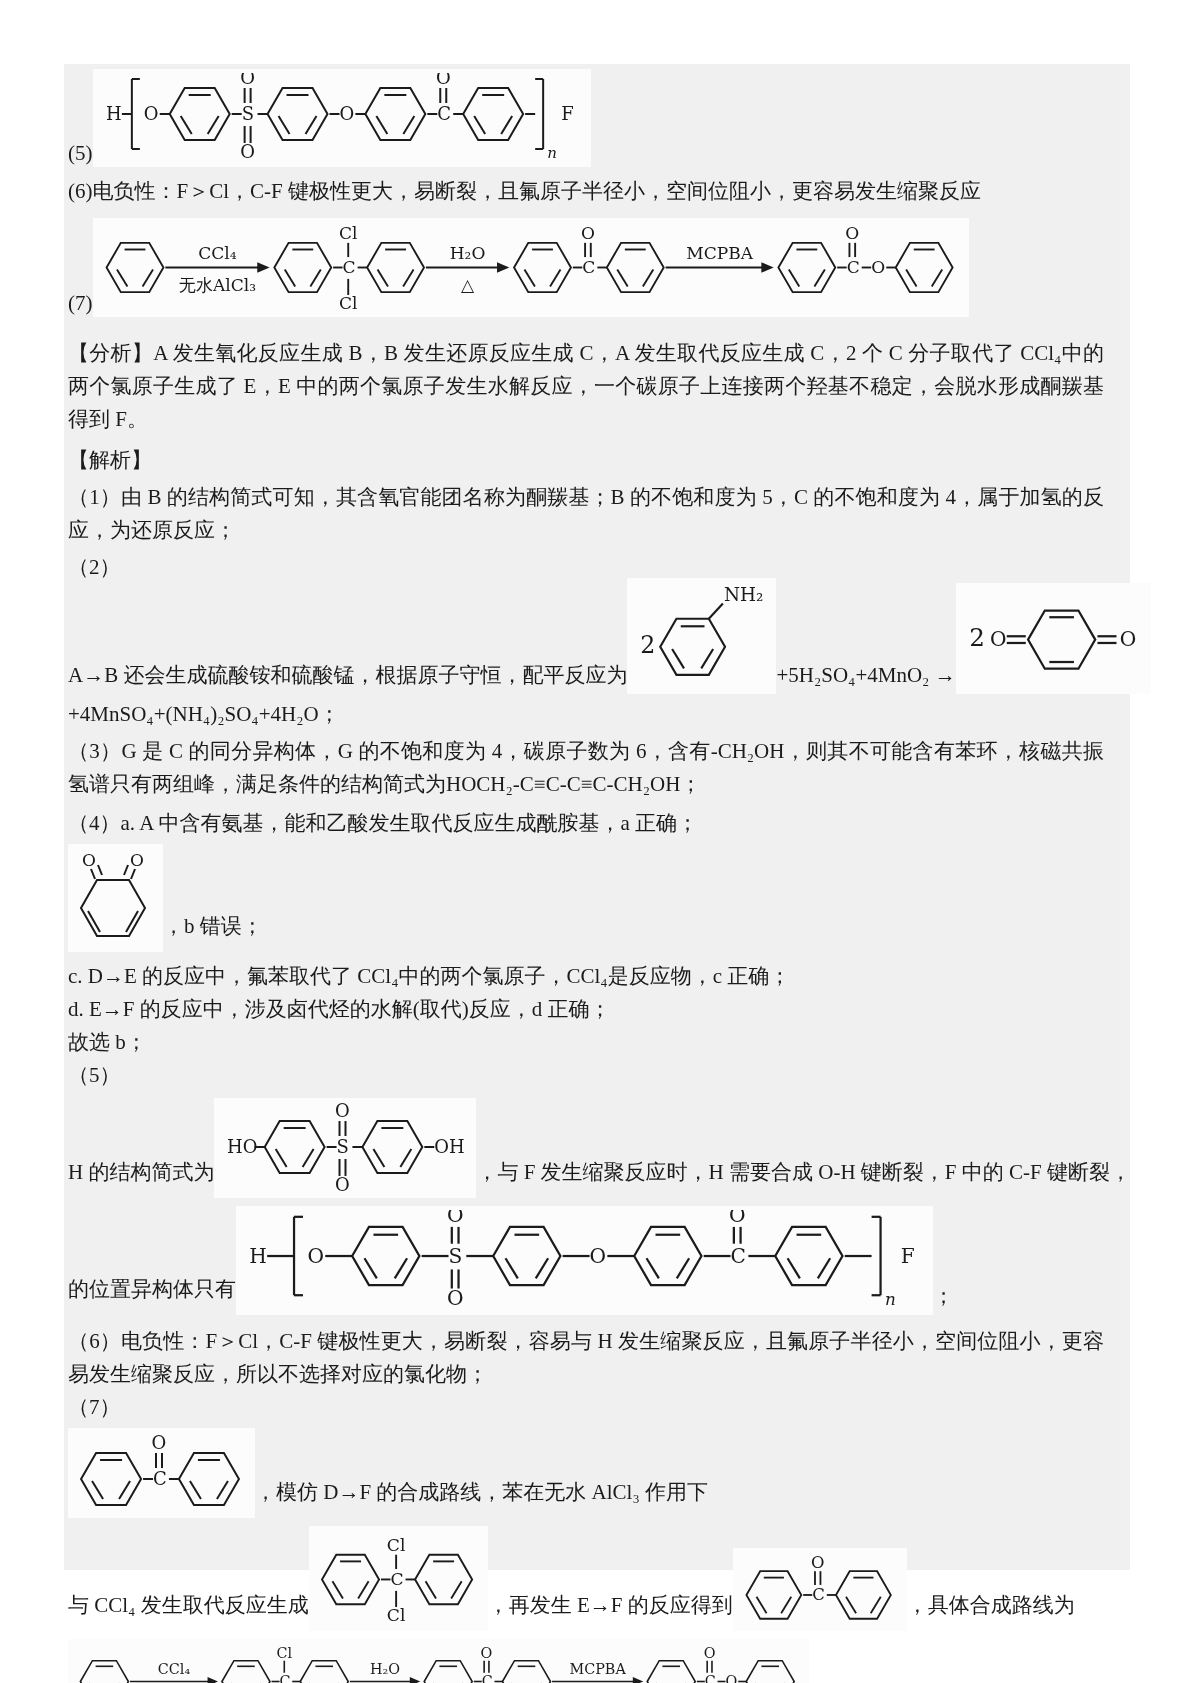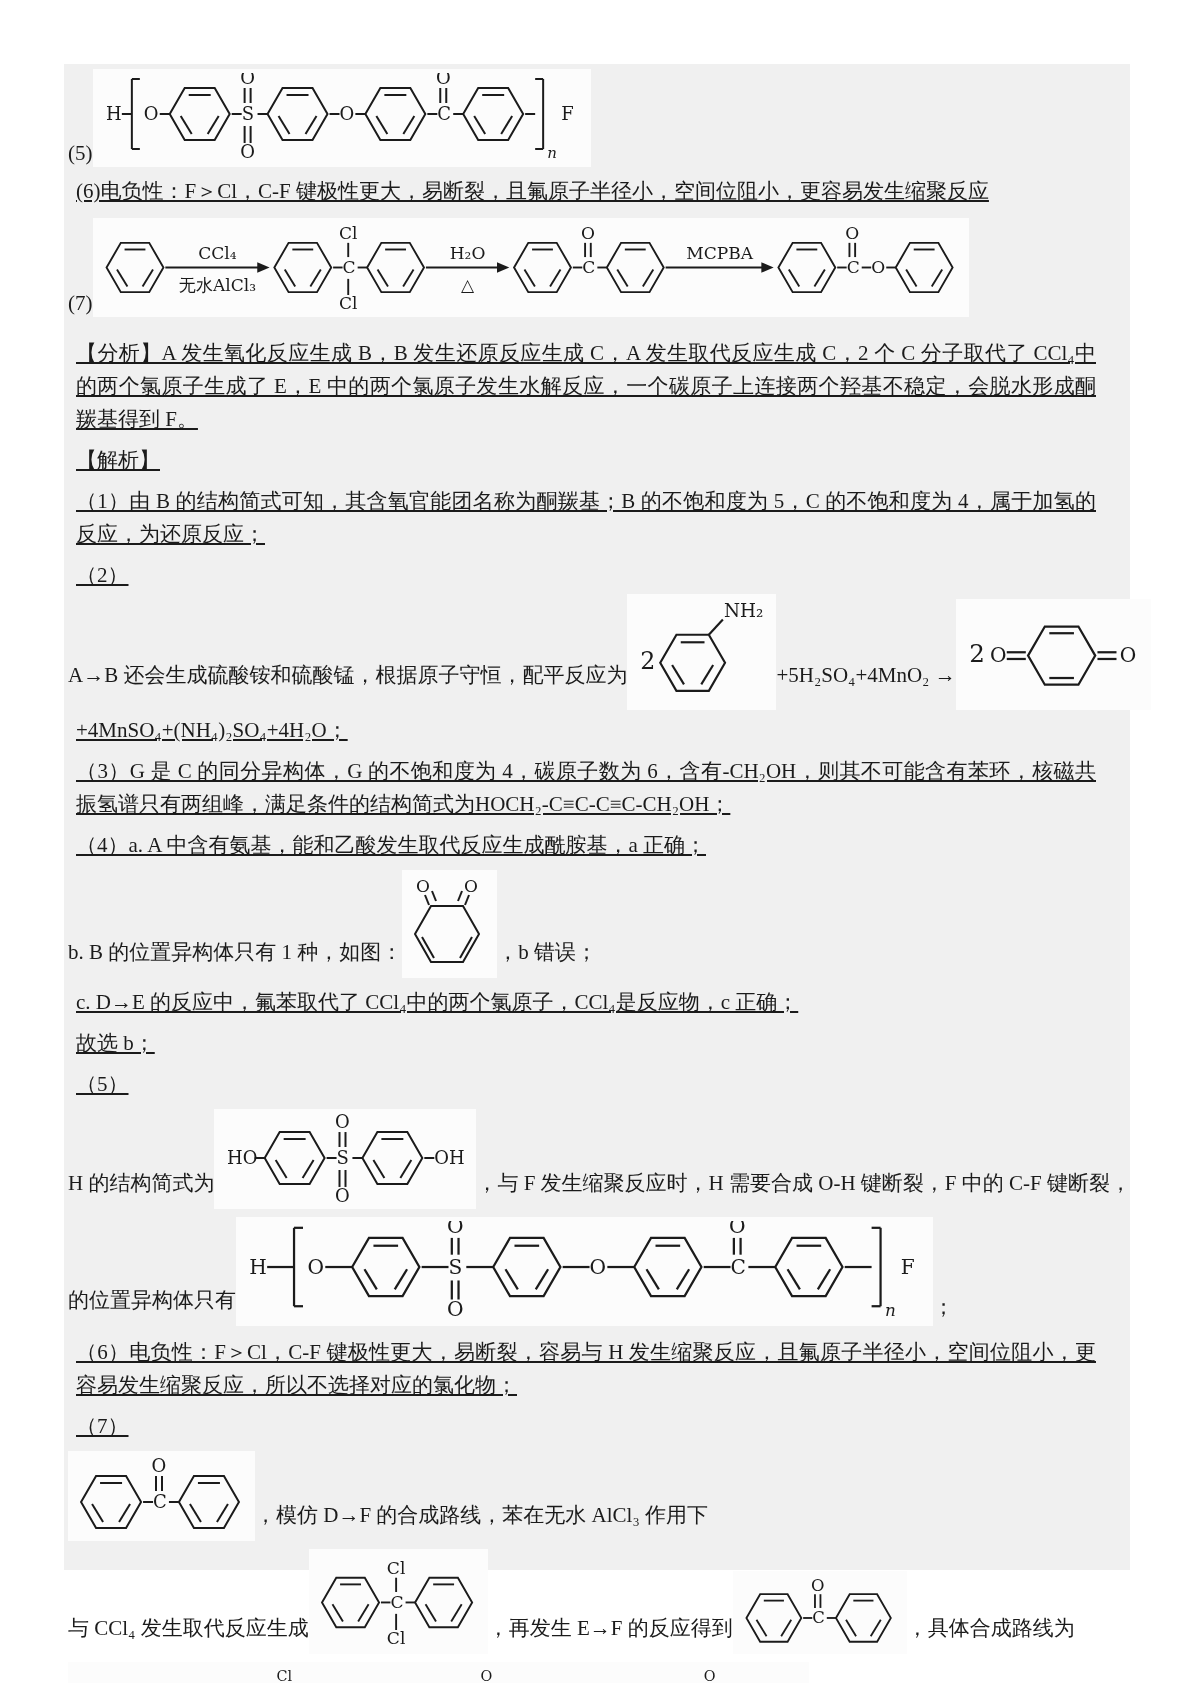--- a/index.html
+++ b/index.html
@@ -1,26 +1,26 @@
 <!DOCTYPE html>
 <html><head>
 <meta charset="utf-8">
 <style>
   html,body{margin:0;padding:0;background:#ffffff;}
   .page{position:relative;width:1190px;height:1683px;background:#ffffff;overflow:hidden;
         font-family:"Liberation Serif","DejaVu Serif",serif;color:#1b1b1b;}
   .content{position:absolute;left:64px;top:64px;width:1066px;height:1506px;
            background:#f0f0f0;box-sizing:border-box;padding:5px 26px 0 4px;
            font-size:21px;line-height:33px;}
-  p{margin:8px;text-align:justify;text-decoration:underline;}
+  p{margin:0;text-align:justify;}
   .row{display:flex;align-items:flex-end;flex-wrap:nowrap;}
   .imgbox{background:#fcfcfc;display:inline-block;padding:4px 10px;line-height:0;}
   .imgbox svg{display:block;}
   .tail{margin-bottom:9px;white-space:nowrap;}
-  .tail2{margin-bottom:18px;white-space:nowrap;}
+  .tail2{margin-bottom:2px;white-space:nowrap;}
   .tail3{margin-bottom:2px;white-space:nowrap;}
   .mt4{margin-top:4px;}.mt6{margin-top:6px;}.mt8{margin-top:8px;}.mt10{margin-top:10px;}.mt20{margin-top:20px;}.mtm6{margin-top:-6px;}
   .nud{margin-bottom:-3px;}
 </style>
 </head>
 <body>
 
 <div class="page">
   <div class="content">
 
@@ -187,38 +187,38 @@
         </span>
     </div>
 
     <p class="mt4">+4MnSO₄+(NH₄)₂SO₄+4H₂O；</p>
 
     <p class="mt4">（3）G 是 C 的同分异构体，G 的不饱和度为 4，碳原子数为 6，含有-CH₂OH，则其不可能含有苯环，核磁共振氢谱只有两组峰，满足条件的结构简式为HOCH₂-C≡C-C≡C-CH₂OH；</p>
 
     <p class="mt6">（4）a. A 中含有氨基，能和乙酸发生取代反应生成酰胺基，a 正确；</p>
 
     <div class="row mt4">
-      <span class="tail">b. B 的位置异构体只有 1 种，如图：</span>
       <span class="imgbox">
           <svg viewBox="0 0 75 100" width="75" height="100">
             <polygon points="19,32 51,32 67,60 51,88 19,88 3,60" fill="none" stroke="#1b1b1b" stroke-width="2"></polygon>
             <line x1="10" y1="63" x2="22" y2="84" stroke="#1b1b1b" stroke-width="2"></line>
             <line x1="60" y1="63" x2="48" y2="84" stroke="#1b1b1b" stroke-width="2"></line>
             <text x="11" y="18" font-size="17" fill="#1b1b1b" font-family="&quot;DejaVu Serif&quot;,&quot;Liberation Serif&quot;,serif" text-anchor="middle">O</text>
             <line x1="13" y1="21" x2="17" y2="31" stroke="#1b1b1b" stroke-width="2"></line>
             <line x1="20" y1="17" x2="24" y2="27" stroke="#1b1b1b" stroke-width="2"></line>
             <text x="59" y="18" font-size="17" fill="#1b1b1b" font-family="&quot;DejaVu Serif&quot;,&quot;Liberation Serif&quot;,serif" text-anchor="middle">O</text>
             <line x1="57" y1="21" x2="53" y2="31" stroke="#1b1b1b" stroke-width="2"></line>
             <line x1="50" y1="17" x2="46" y2="27" stroke="#1b1b1b" stroke-width="2"></line>
           </svg>
         </span>
       <span class="tail">，b 错误；</span>
     </div>
 
     <p class="mt8">c. D→E 的反应中，氟苯取代了 CCl₄中的两个氯原子，CCl₄是反应物，c 正确；</p>
+    <p>d. E→F 的反应中，涉及卤代烃的水解(取代)反应，d 正确；</p>
     <p>故选 b；</p>
 
     <p>（5）</p>
 
     <div class="row mt6">
       <span class="tail">H 的结构简式为</span>
       <span class="imgbox">
           <svg viewBox="0 0 242.4 92" width="242" height="92">
             <text x="3" y="51" font-size="18" fill="#1b1b1b" font-family="&quot;DejaVu Serif&quot;,&quot;Liberation Serif&quot;,serif">HO</text>
             <line x1="30.76" y1="45" x2="40.760000000000005" y2="45" stroke="#1b1b1b" stroke-width="2"></line>

